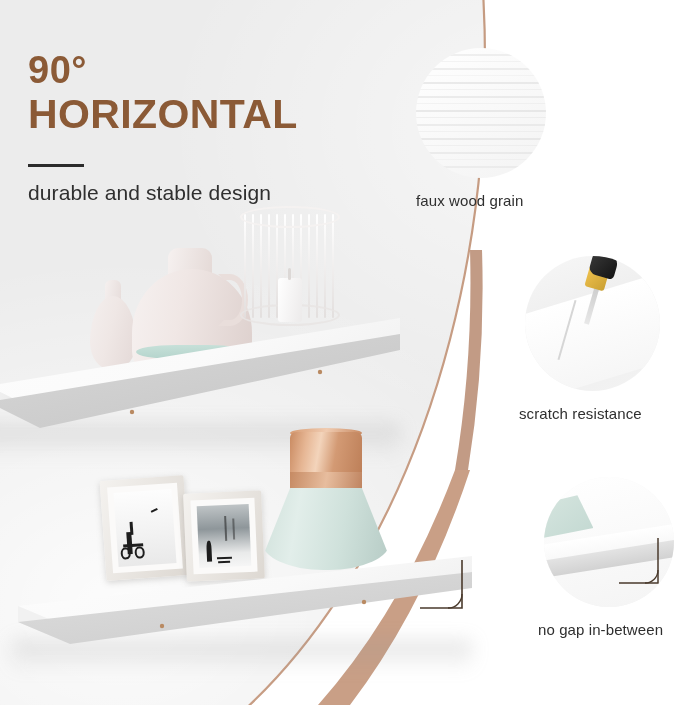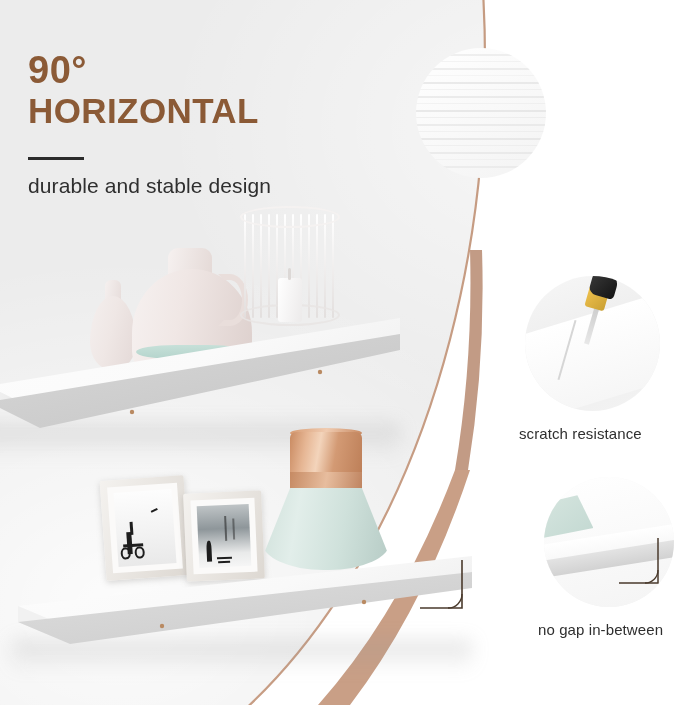--- a/index.html
+++ b/index.html
@@ -30,21 +30,21 @@
     pointer-events:none;
   }
 
   
   .headline{ position:absolute; left:28px; top:50px; width:330px; z-index:30; }
   .h-deg{
     font-size:38px; font-weight:bold; letter-spacing:.5px;
     line-height:1.08; color:#8b5a36;
   }
   .h-l1,.h-l2{
-    font-size:35px; font-weight:bold; letter-spacing:.4px;
+    font-size:41px; font-weight:bold; letter-spacing:.4px;
     line-height:1.14; color:#8b5a36;
   }
   .rule{ width:56px; height:3px; background:#2b2b2b; margin:26px 0 14px 0; }
   .sub{ font-size:21px; color:#2f2f2f; letter-spacing:.1px; }
 
   
   .shelf-wrap{ position:absolute; z-index:20; }
 
   
   #shelf-top{ left:-20px; top:300px; width:420px; height:140px; }
@@ -182,21 +182,21 @@
   #grain-circle{ width:130px; height:130px; margin-left:8px;
     background:linear-gradient(145deg,#ffffff,#f3f3f3); }
   .grain-lines{ position:absolute; inset:0; }
   .gl{
     position:absolute; left:-8%; width:116%; height:2px;
     background:rgba(222,222,222,.85); border-radius:2px;
   }
   #callout-grain .cap{ margin:14px 0 0 8px; }
 
   
-  #callout-scratch{ left:519px; top:276px; width:160px; }
+  #callout-scratch{ left:519px; top:256px; width:160px; }
   #scratch-circle{ width:135px; height:135px; margin-left:6px;
     background:linear-gradient(160deg,#f7f7f7 0%,#ededed 48%,#f3f3f3 100%); }
   .sc-edge{
     position:absolute; left:-10%; top:46%; width:130%; height:64%;
     background:linear-gradient(to bottom,#ffffff,#f6f6f6);
     transform:rotate(-17deg); transform-origin:left top;
   }
   .sc-line{
     position:absolute; left:30%; top:32%; width:2px; height:46%;
     background:#d6d6d6; transform:rotate(16deg);
@@ -412,20 +412,21 @@
         <div class="gl" style="top:69px; opacity:.45; height:1px;"></div>
         <div class="gl" style="top:76px; opacity:.6;"></div>
         <div class="gl" style="top:83px; opacity:.35; height:1px;"></div>
         <div class="gl" style="top:90px; opacity:.7;"></div>
         <div class="gl" style="top:97px; opacity:.4;  height:1px;"></div>
         <div class="gl" style="top:104px; opacity:.6;"></div>
         <div class="gl" style="top:111px; opacity:.3; height:1px;"></div>
         <div class="gl" style="top:118px; opacity:.5;"></div>
       </div>
     </div>
+    <div class="cap">faux wood grain</div>
   </div>
 
   <div class="callout" id="callout-scratch">
     <div class="circle" id="scratch-circle">
       <div class="sc-edge"></div>
       <div class="sc-line"></div>
       <div class="knife-blade"></div>
       <div class="knife-ferrule"></div>
       <div class="knife-handle"></div>
     </div>

